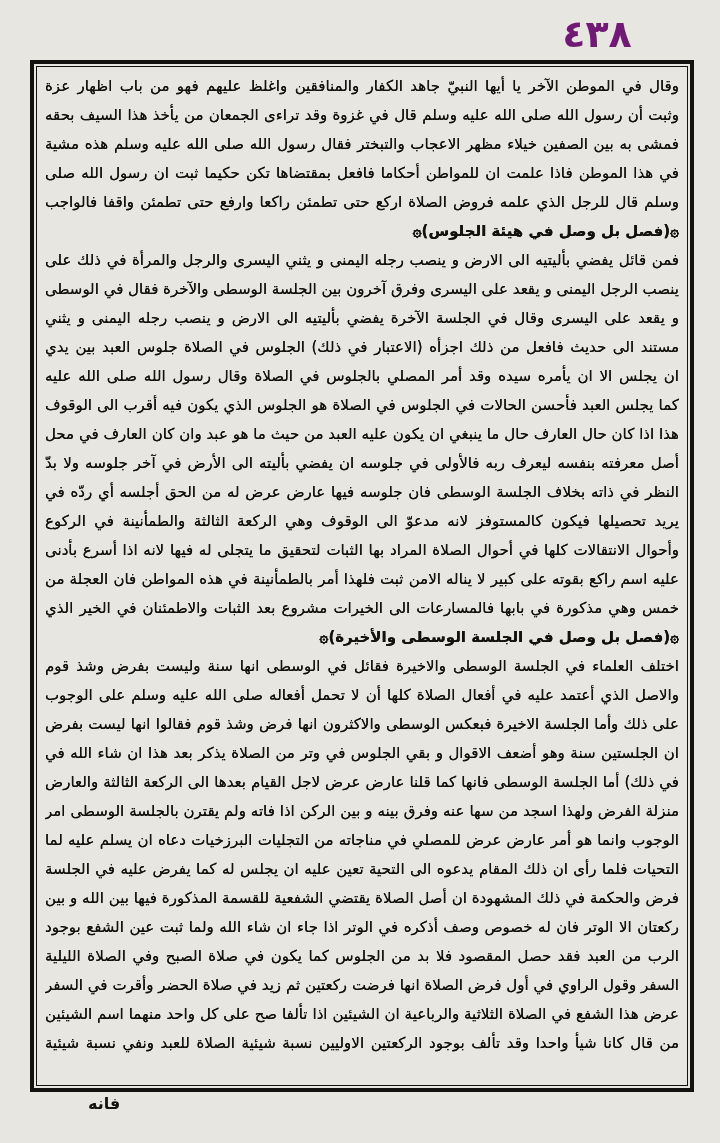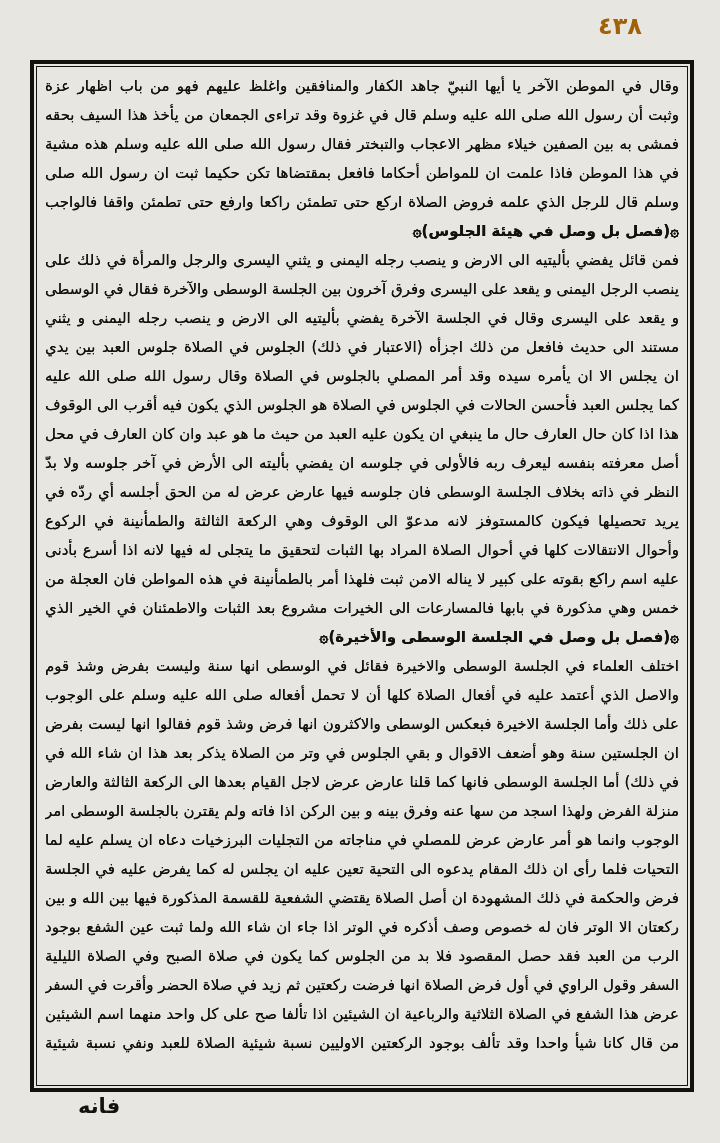--- a/index.html
+++ b/index.html
@@ -10,24 +10,24 @@
     background: #e8e6e1;
     font-family: "DejaVu Sans", sans-serif;
     position: relative;
     overflow: hidden;
   }
   .page-number {
     position: absolute;
     top: 12px;
     left: 552px;
     width: 90px;
-    text-align: right;
-    font-size: 24px;
+    text-align: center;
+    font-size: 38px;
     font-weight: bold;
-    color: #a16207;
+    color: #701a75;
     letter-spacing: 1px;
   }
   .frame-outer {
     position: absolute;
     left: 30px;
     top: 60px;
     width: 664px;
     height: 1032px;
     border: 4px solid #14120f;
     box-sizing: border-box;
@@ -57,23 +57,23 @@
     text-align-last: right;
   }
   .heading {
     height: 29px;
     line-height: 29px;
     font-weight: bold;
     overflow: hidden;
   }
   .catchword {
     position: absolute;
-    left: 78px;
+    left: 88px;
     top: 1094px;
-    font-size: 21px;
+    font-size: 16px;
     font-weight: bold;
     color: #14120f;
     direction: rtl;
   }
 </style>
 </head>
 <body>
 
 <div class="page-number">٤٣٨</div>
 

